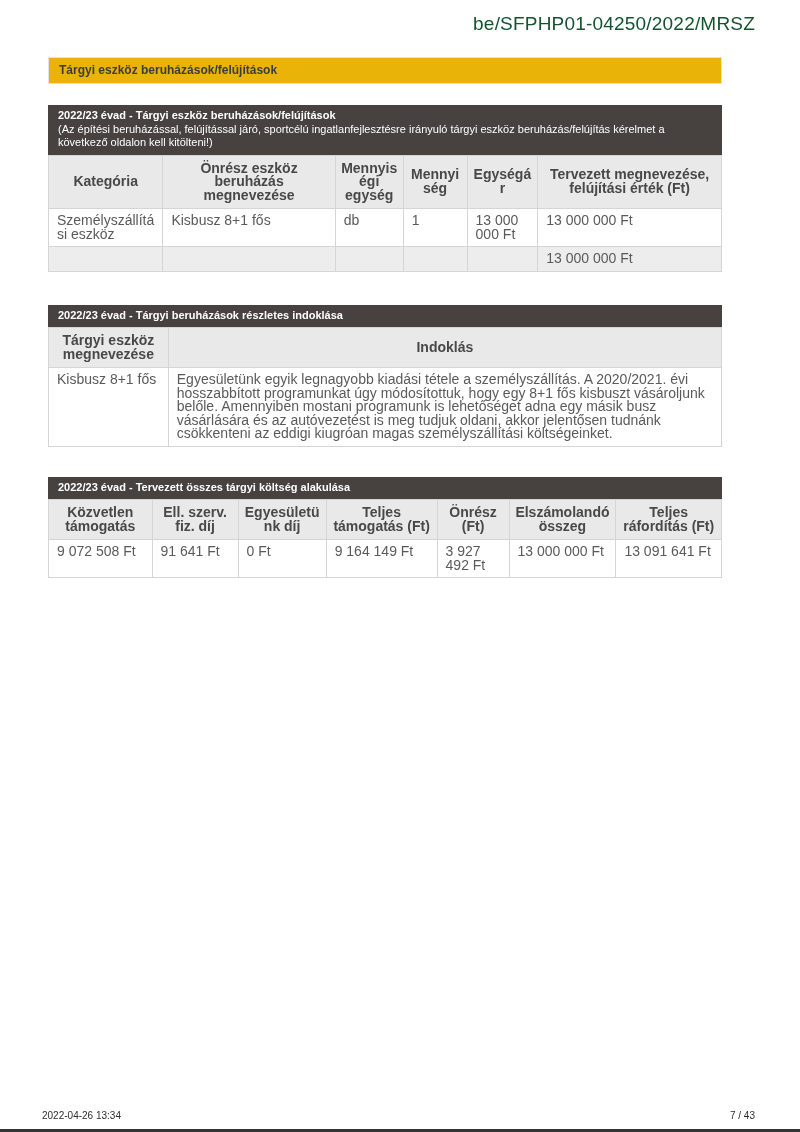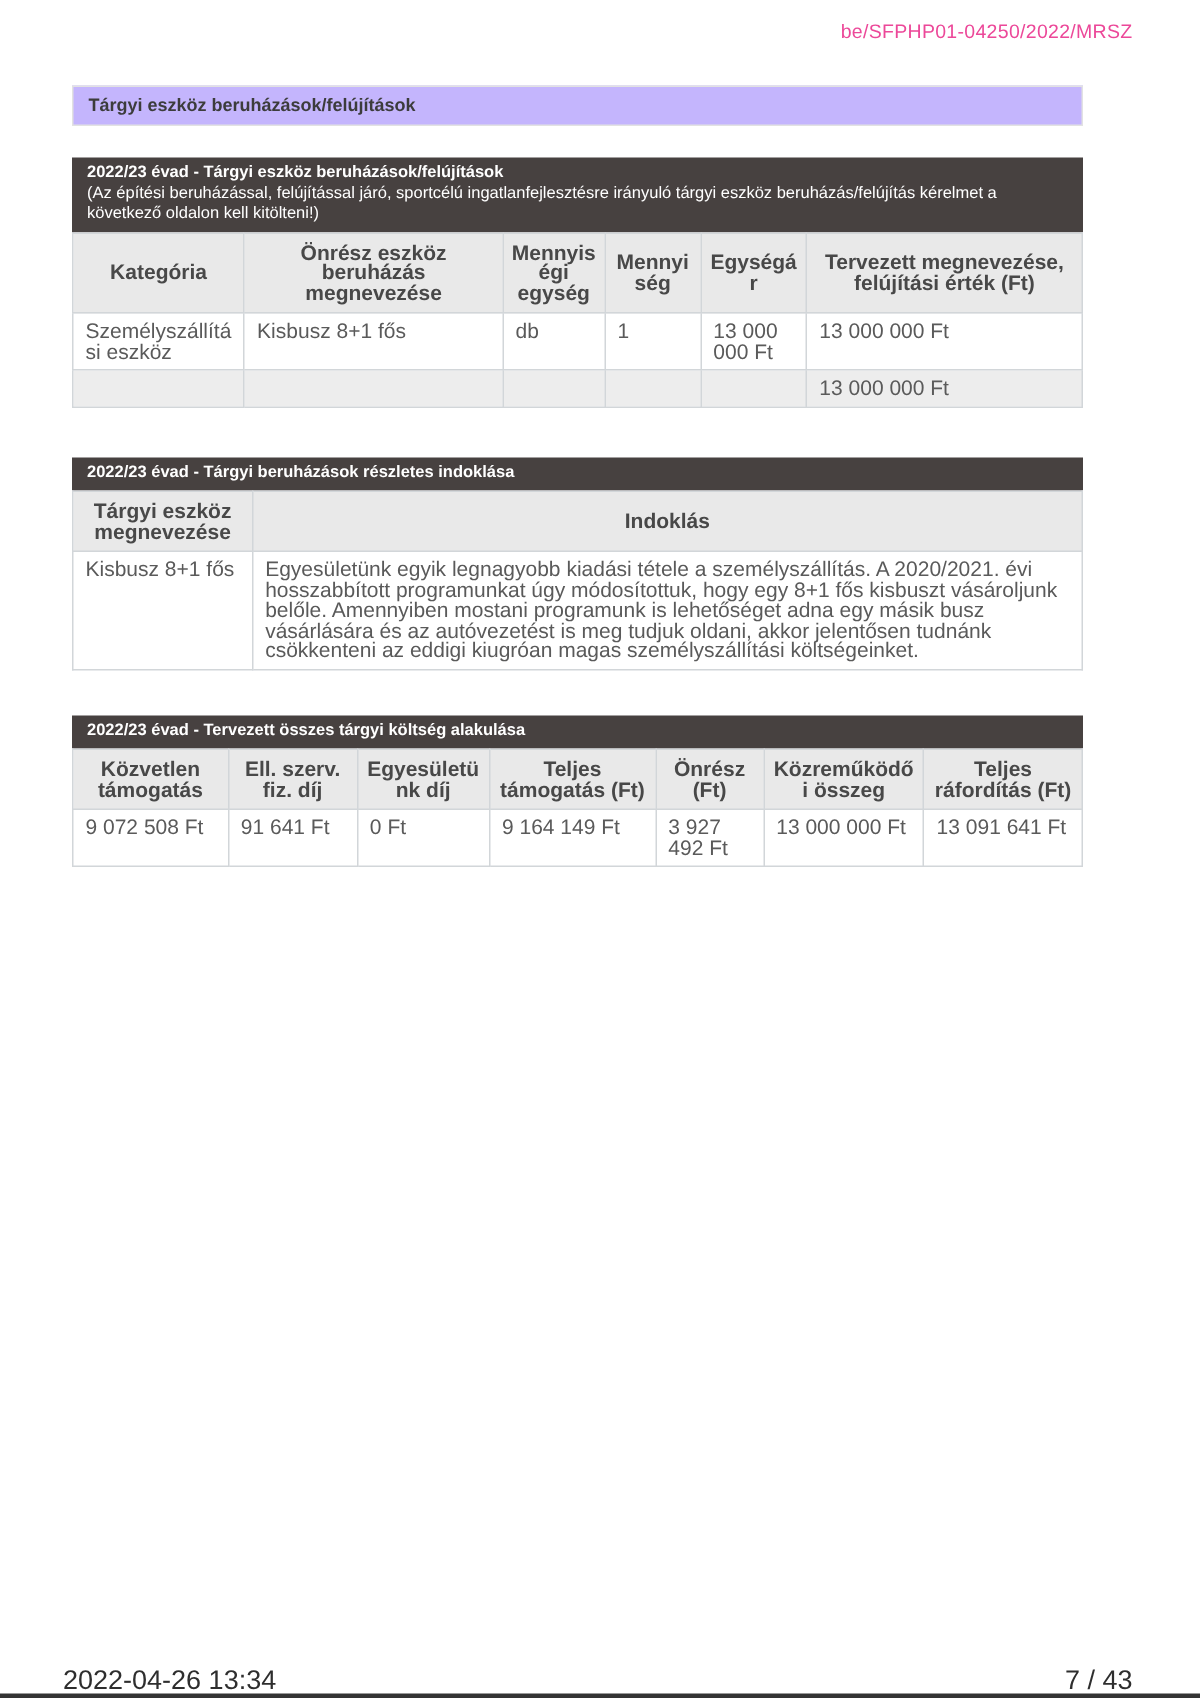--- a/index.html
+++ b/index.html
@@ -12,32 +12,32 @@
     position: relative;
     width: 800px;
     height: 1132px;
     background: #ffffff;
     overflow: hidden;
   }
   .doc-id {
     position: absolute;
     top: 13px;
     right: 45px;
-    font-size: 13px;
-    color: #ec4899;
+    font-size: 19px;
+    color: #14532d;
     letter-spacing: 0.2px;
   }
   .content {
     position: absolute;
     left: 48px;
     top: 57px;
     width: 674px;
   }
   .section-bar {
-    background: #c4b5fd;
+    background: #eab308;
     border: 1px solid #e2e2e2;
     font-size: 12px;
     font-weight: bold;
     color: #3c3c3c;
     padding: 5px 10px 6px 10px;
     margin-bottom: 5px;
   }
   .dark-header {
     background: #474140;
     color: #ffffff;
@@ -75,21 +75,21 @@
   .row1-cells td { height: 34px; border-radius: 19px; }
   .gap12 { height: 12px; }
   .gap9  { height: 9px; }
   .footer {
     position: absolute;
     top: 1110px;
     left: 42px;
     right: 45px;
     display: flex;
     justify-content: space-between;
-    font-size: 18px;
+    font-size: 10px;
     color: #2e2e2e;
   }
   .bottom-line {
     position: absolute;
     left: 0;
     bottom: 0;
     width: 100%;
     height: 3px;
     background: #343434;
   }
@@ -186,21 +186,21 @@
         <col style="width:15.9%">
         <col style="width:15.7%">
       </colgroup>
       <tbody>
           <tr>
         <th>Közvetlen támogatás</th>
         <th>Ell. szerv. fiz. díj</th>
         <th>Egyesületünk díj</th>
         <th>Teljes támogatás (Ft)</th>
         <th>Önrész (Ft)</th>
-        <th>Közreműködői összeg</th>
+        <th>Elszámolandó összeg</th>
         <th>Teljes ráfordítás (Ft)</th>
       </tr>
       <tr>
         <td>9 072 508 Ft</td>
         <td>91 641 Ft</td>
         <td>0 Ft</td>
         <td>9 164 149 Ft</td>
         <td>3 927 492 Ft</td>
         <td>13 000 000 Ft</td>
         <td>13 091 641 Ft</td>

